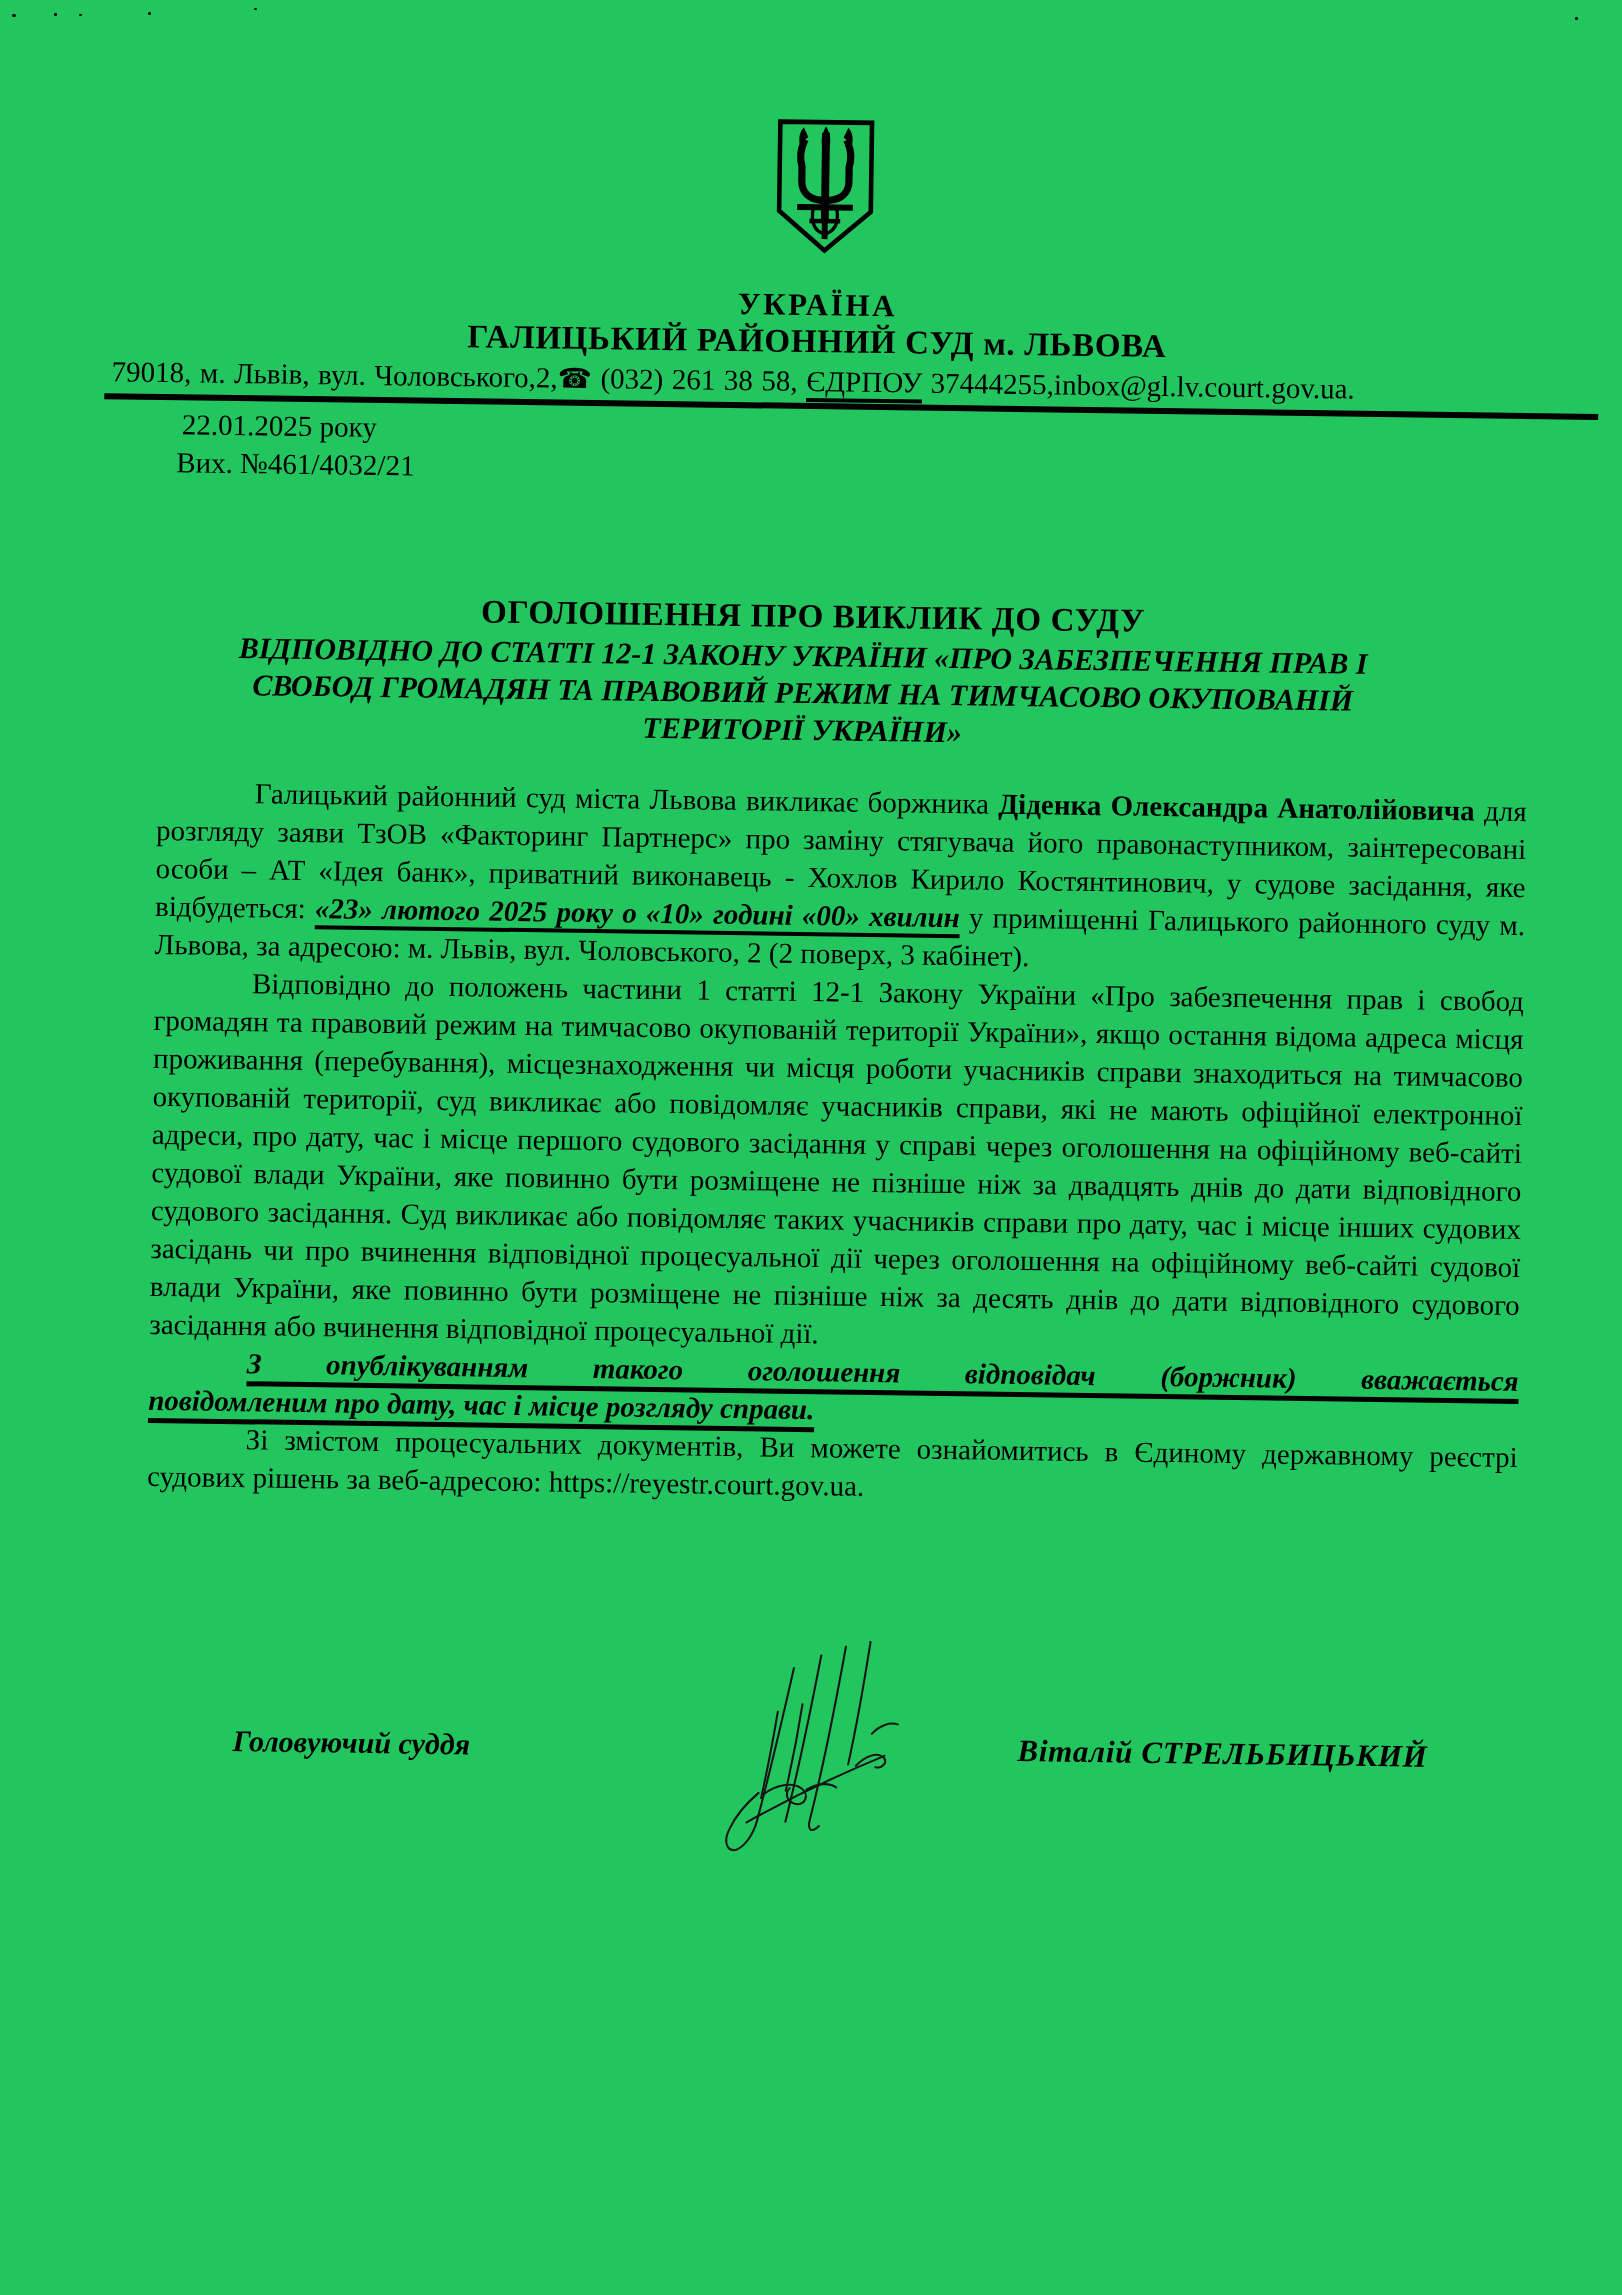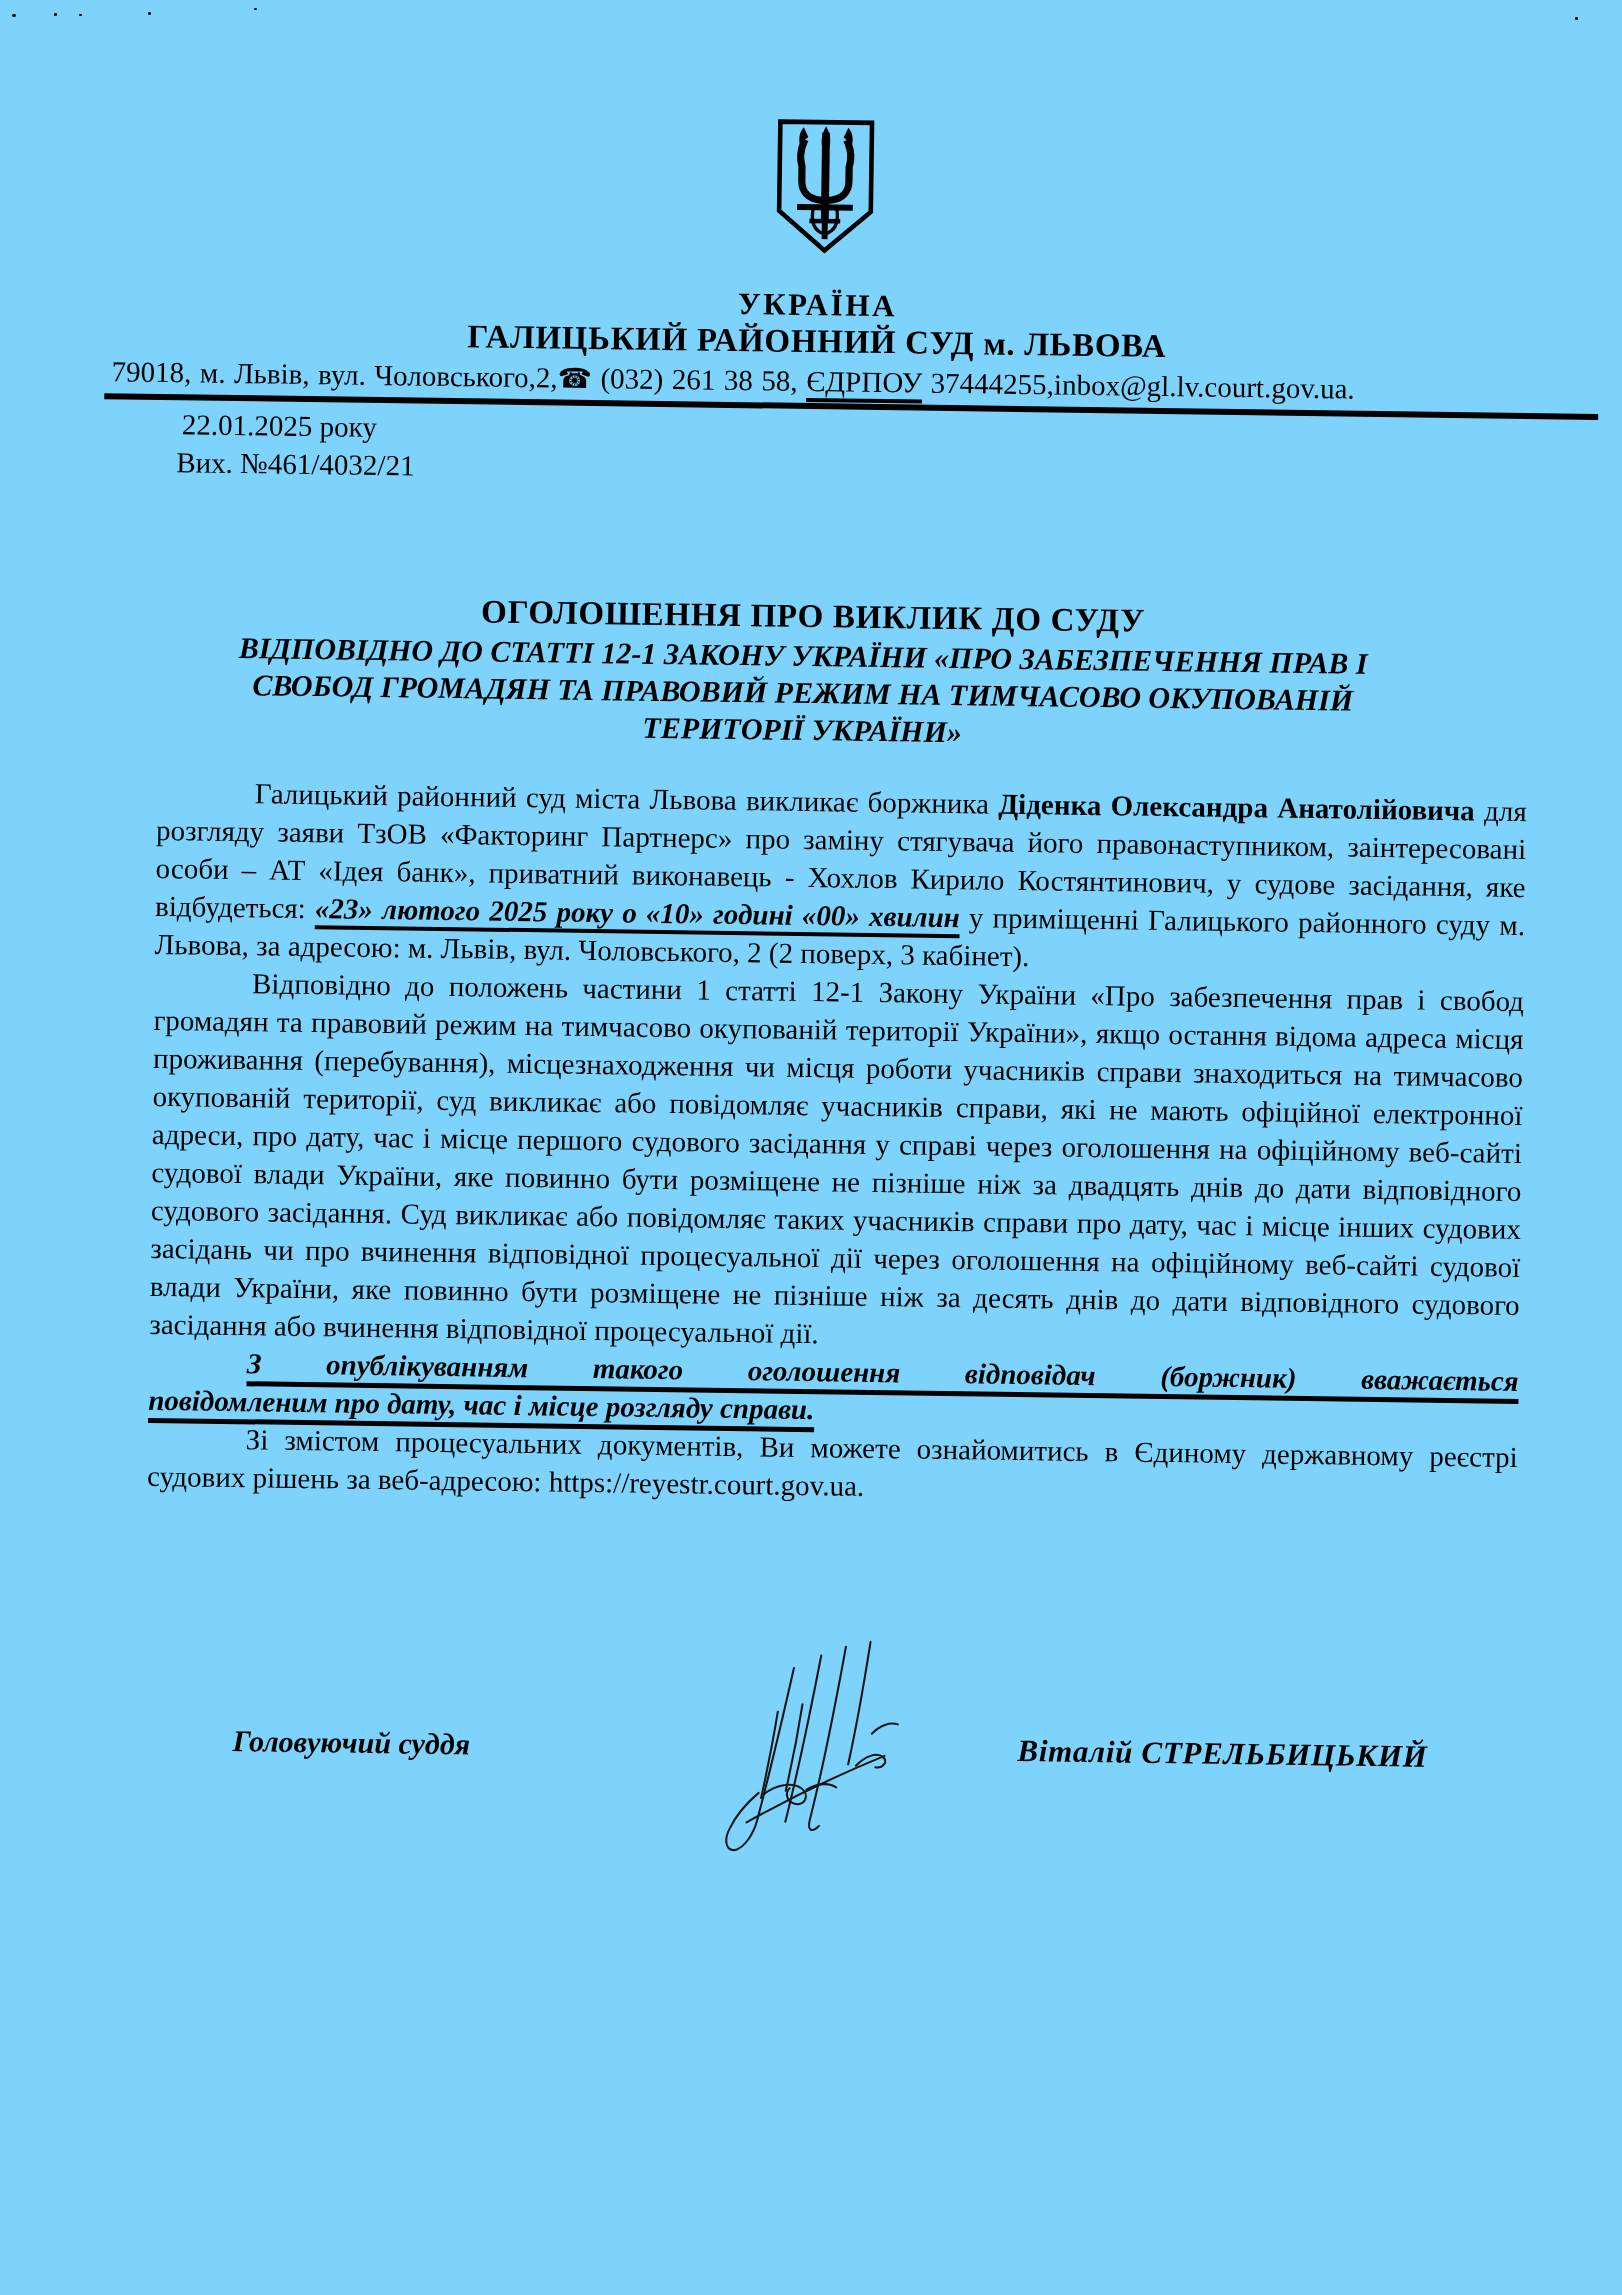--- a/index.html
+++ b/index.html
@@ -1,19 +1,19 @@
 <!DOCTYPE html>
 <html style="font-size:10.5px"><head>
 <meta charset="utf-8">
 <style>
   html,body{margin:0;padding:0;background:#ffffff;}
   .page{
     position:relative;
     width:1622px;height:2295px;
-    background:#7dd3fc;
+    background:#22c55e;
     color:#000;
     overflow:hidden;
     font-family:"Liberation Serif","DejaVu Serif",serif;
   }
   .rot{
     position:absolute;left:0;top:0;width:100%;height:100%;
     transform:rotate(0.8deg);
     transform-origin:811px 65px;
   }
   .emblem{position:absolute;left:772px;top:115px;width:110px;height:145px;}

